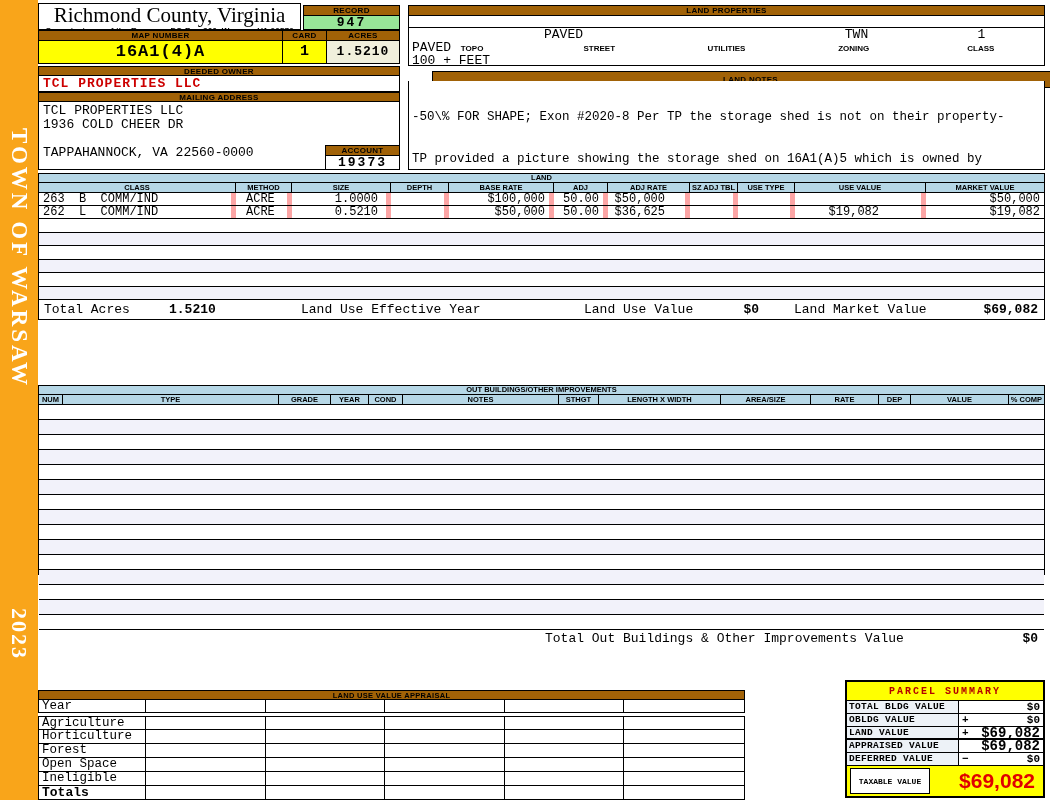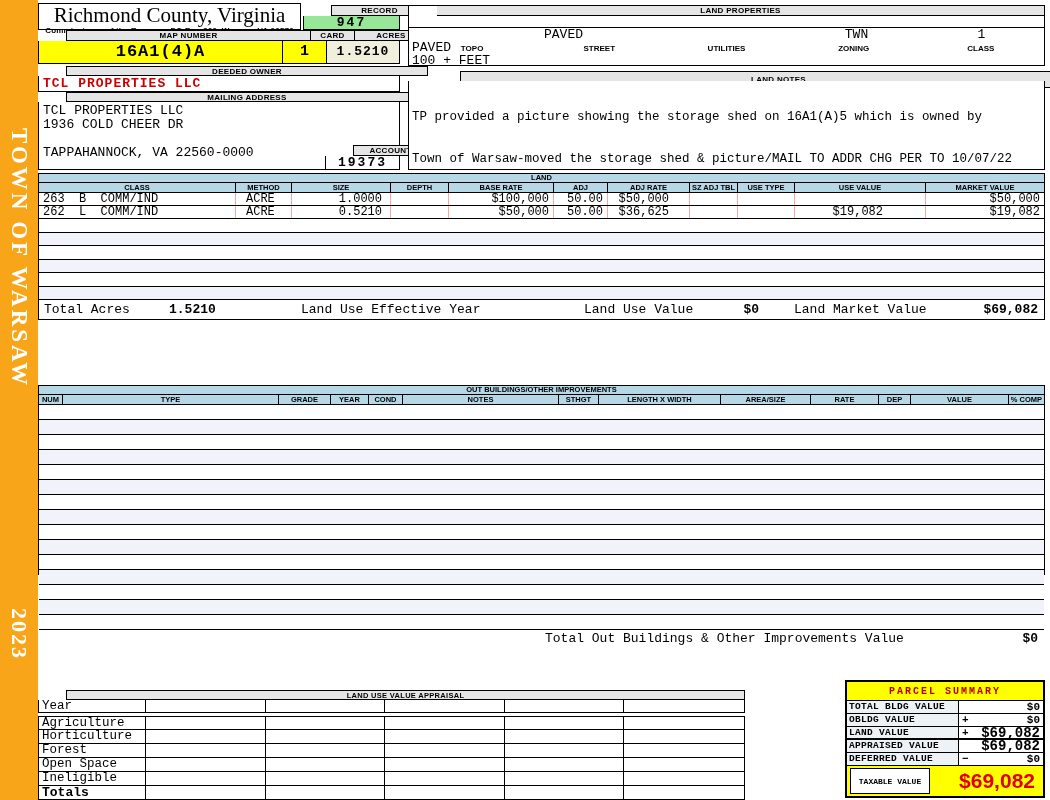--- a/index.html
+++ b/index.html
@@ -10,23 +10,23 @@
 
   
   .sidebar { position:absolute; left:0; top:0; width:38px; height:800px; background:#F9A51A; }
   .v-text { position:absolute; left:0; width:38px; writing-mode:vertical-rl;
             color:#fff; font-family:"Liberation Serif","DejaVu Serif",serif; font-weight:bold;
             display:flex; align-items:center; justify-content:center; }
   .v-town { top:118px; height:280px; font-size:23px; letter-spacing:3px; }
   .v-year { top:592px; height:84px; font-size:22px; letter-spacing:2px; }
 
   
-  .hdr-bar { background:#e5e5e5; border:1px solid #000;
+  .hdr-bar { background:#a16207; border:1px solid #000;
              font:bold 8px "Liberation Sans",sans-serif; letter-spacing:.3px;
-             display:flex; align-items:center; justify-content:center;margin-left:28px; }
+             display:flex; align-items:center; justify-content:center; }
   .box { border:1px solid #000; background:#fff; }
   .mono-b { font-weight:bold; }
 
   
   .title-box { text-align:center; padding-top:1px; }
   .county-title { font-family:"Liberation Serif","DejaVu Serif",serif; font-size:21px; line-height:21px; }
   .county-subtitle { font:bold 8px "Liberation Sans",sans-serif; letter-spacing:.2px; }
   .record-val { background:#98E698; border:1px solid #000; border-top:none; text-align:center;
                 font-weight:bold; font-size:13px; line-height:13px; letter-spacing:2px; }
   .map-val   { background:#FFFF00; border:1px solid #000; border-top:none; text-align:center;
@@ -60,21 +60,21 @@
 
   
   .section { position:absolute; border:1px solid #000; background:#fff; display:flex; flex-direction:column; }
   .sec-bar { height:9px; background:#B6D7E6; border-bottom:1px solid #000;
              font:bold 7.5px "Liberation Sans",sans-serif; text-align:center; line-height:8px; }
   .cols-row { display:flex; height:10px; border-bottom:1px solid #000; background:#B6D7E6; }
   .col-h { border-right:1px solid #000; font:bold 7.5px "Liberation Sans",sans-serif;
            display:flex; align-items:center; justify-content:center; overflow:hidden; white-space:nowrap; }
   .col-h:last-child { border-right:none; }
   .drow { display:flex; height:13px; border-bottom:1px solid #000; background:#fff; }
-  .dcell { border-right:1px solid #fca5a5; font-size:12px; line-height:12px; white-space:pre; overflow:hidden; padding:0 4px; }
+  .dcell { border-right:5px solid #fca5a5; font-size:12px; line-height:12px; white-space:pre; overflow:hidden; padding:0 4px; }
   .dcell:last-child { border-right:none; }
   .al { text-align:left; } .ar { text-align:right; } 
   .pr8 { padding-right:8px; } .pr20 { padding-right:20px; } .pr40 { padding-right:42px; }
   .erow { border-bottom:1px solid #000; background:#fff; }
   .erow.alt { background:#F2F2FA; }
 
   .lc0{width:197px}.lc1{width:56px}.lc2{width:99px}.lc3{width:58px}.lc4{width:105px}.lc5{width:54px}
   .lc6{width:82px}.lc7{width:48px}.lc8{width:57px}.lc9{width:131px}.lc10{flex:1}
 
   .oc0{width:24px}.oc1{width:216px}.oc2{width:52px}.oc3{width:38px}.oc4{width:34px}.oc5{width:156px}
@@ -168,20 +168,21 @@
   <div class="abs box addr-box" style="left:38px;top:102px;width:362px;height:68px;border-top:none;">
     <div>TCL PROPERTIES LLC</div>
     <div>1936 COLD CHEER DR</div>
     <div class="addr-l3">TAPPAHANNOCK, VA 22560-0000</div>
   </div>
   <div class="abs hdr-bar" style="left:325px;top:145px;width:75px;height:11px;">ACCOUNT</div>
   <div class="abs acct-val" style="left:325px;top:156px;width:75px;height:14px;">19373</div>
 
   <div class="abs hdr-bar" style="left:432px;top:71px;width:637px;height:17px;">LAND NOTES</div>
   <div class="abs box notes-box" style="left:408px;top:81px;width:637px;height:89px;border-top:none;">
+    <div>-50\% FOR SHAPE; Exon #2020-8 Per TP the storage shed is not on their property-</div>
     <div>TP provided a picture showing the storage shed on 16A1(A)5 which is owned by</div>
     <div>Town of Warsaw-moved the storage shed &amp; picture/MAIL TO ADDR CHG PER TO 10/07/22</div>
   </div>
 
   <div class="section" style="left:38px;top:173px;width:1007px;height:147px;">
     <div class="sec-bar">LAND</div>
     <div class="cols-row">
       <div class="col-h lc0">CLASS</div>
       <div class="col-h lc1">METHOD</div>
       <div class="col-h lc2">SIZE</div>

